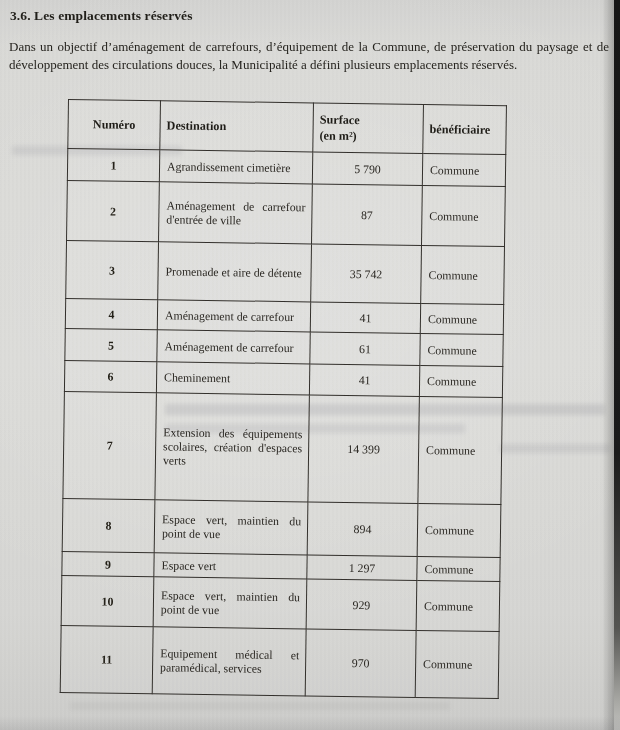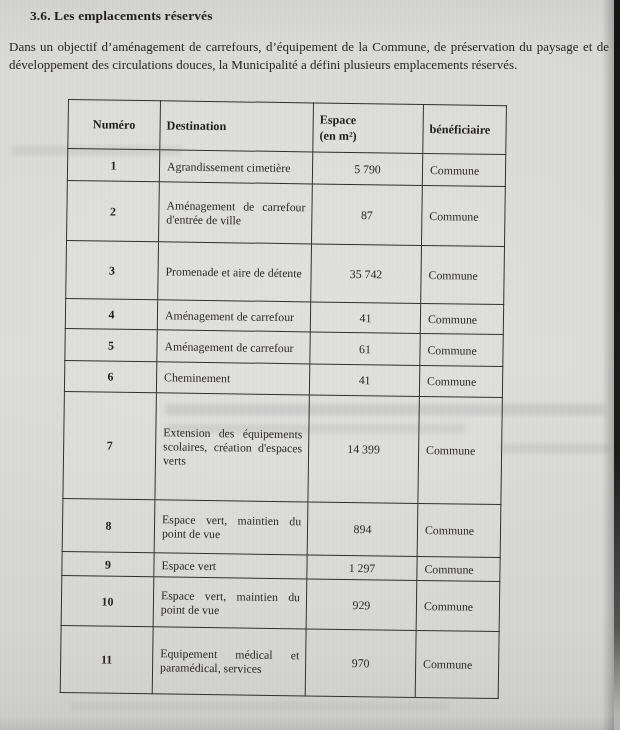--- a/index.html
+++ b/index.html
@@ -42,21 +42,21 @@
   
   .smudge{position:absolute;filter:blur(2.2px);background:rgba(95,95,105,0.11);border-radius:2px;pointer-events:none;}
   .sm1{left:12px;top:146px;width:170px;height:9px;}
   .sm2{left:165px;top:404px;width:440px;height:11px;background:rgba(95,95,105,0.14);}
   .sm3{left:165px;top:424px;width:300px;height:9px;}
   .sm4{left:500px;top:444px;width:110px;height:9px;}
   .sm5{left:70px;top:702px;width:380px;height:8px;background:rgba(95,95,105,0.07);}
 
   .heading{
     position:absolute;left:10px;top:8px;width:590px;
-    font-size:13.5px;font-weight:bold;letter-spacing:0.1px;color:#211f1a;margin-left:20px;
+    font-size:13.5px;font-weight:bold;letter-spacing:0.1px;color:#211f1a;
   }
   .intro{
     position:absolute;left:9px;top:38px;width:600px;
     font-size:13px;line-height:17.5px;text-align:justify;color:#26241f;
   }
 
   .table-wrap{
     position:absolute;left:68px;top:99px;
     transform:rotate(0.8deg);transform-origin:top left;
   }
@@ -111,21 +111,21 @@
         <col class="c-num">
           <col class="c-dest">
           <col class="c-surf">
           <col class="c-ben">
       </colgroup>
       <thead>
         <tr>
           <th class="h-num">Numéro</th>
           <th>Destination</th>
           <th class="h-surf">
-            <span>Espace</span><br>
+            <span>Surface</span><br>
             <span>(en m²)</span>
           </th>
           <th>bénéficiaire</th>
         </tr>
       </thead>
       <tbody>
         <tr class="r0">
           <td class="d-num">1</td>
           <td class="d-dest">Agrandissement cimetière</td>
           <td class="d-surf">5 790</td>

